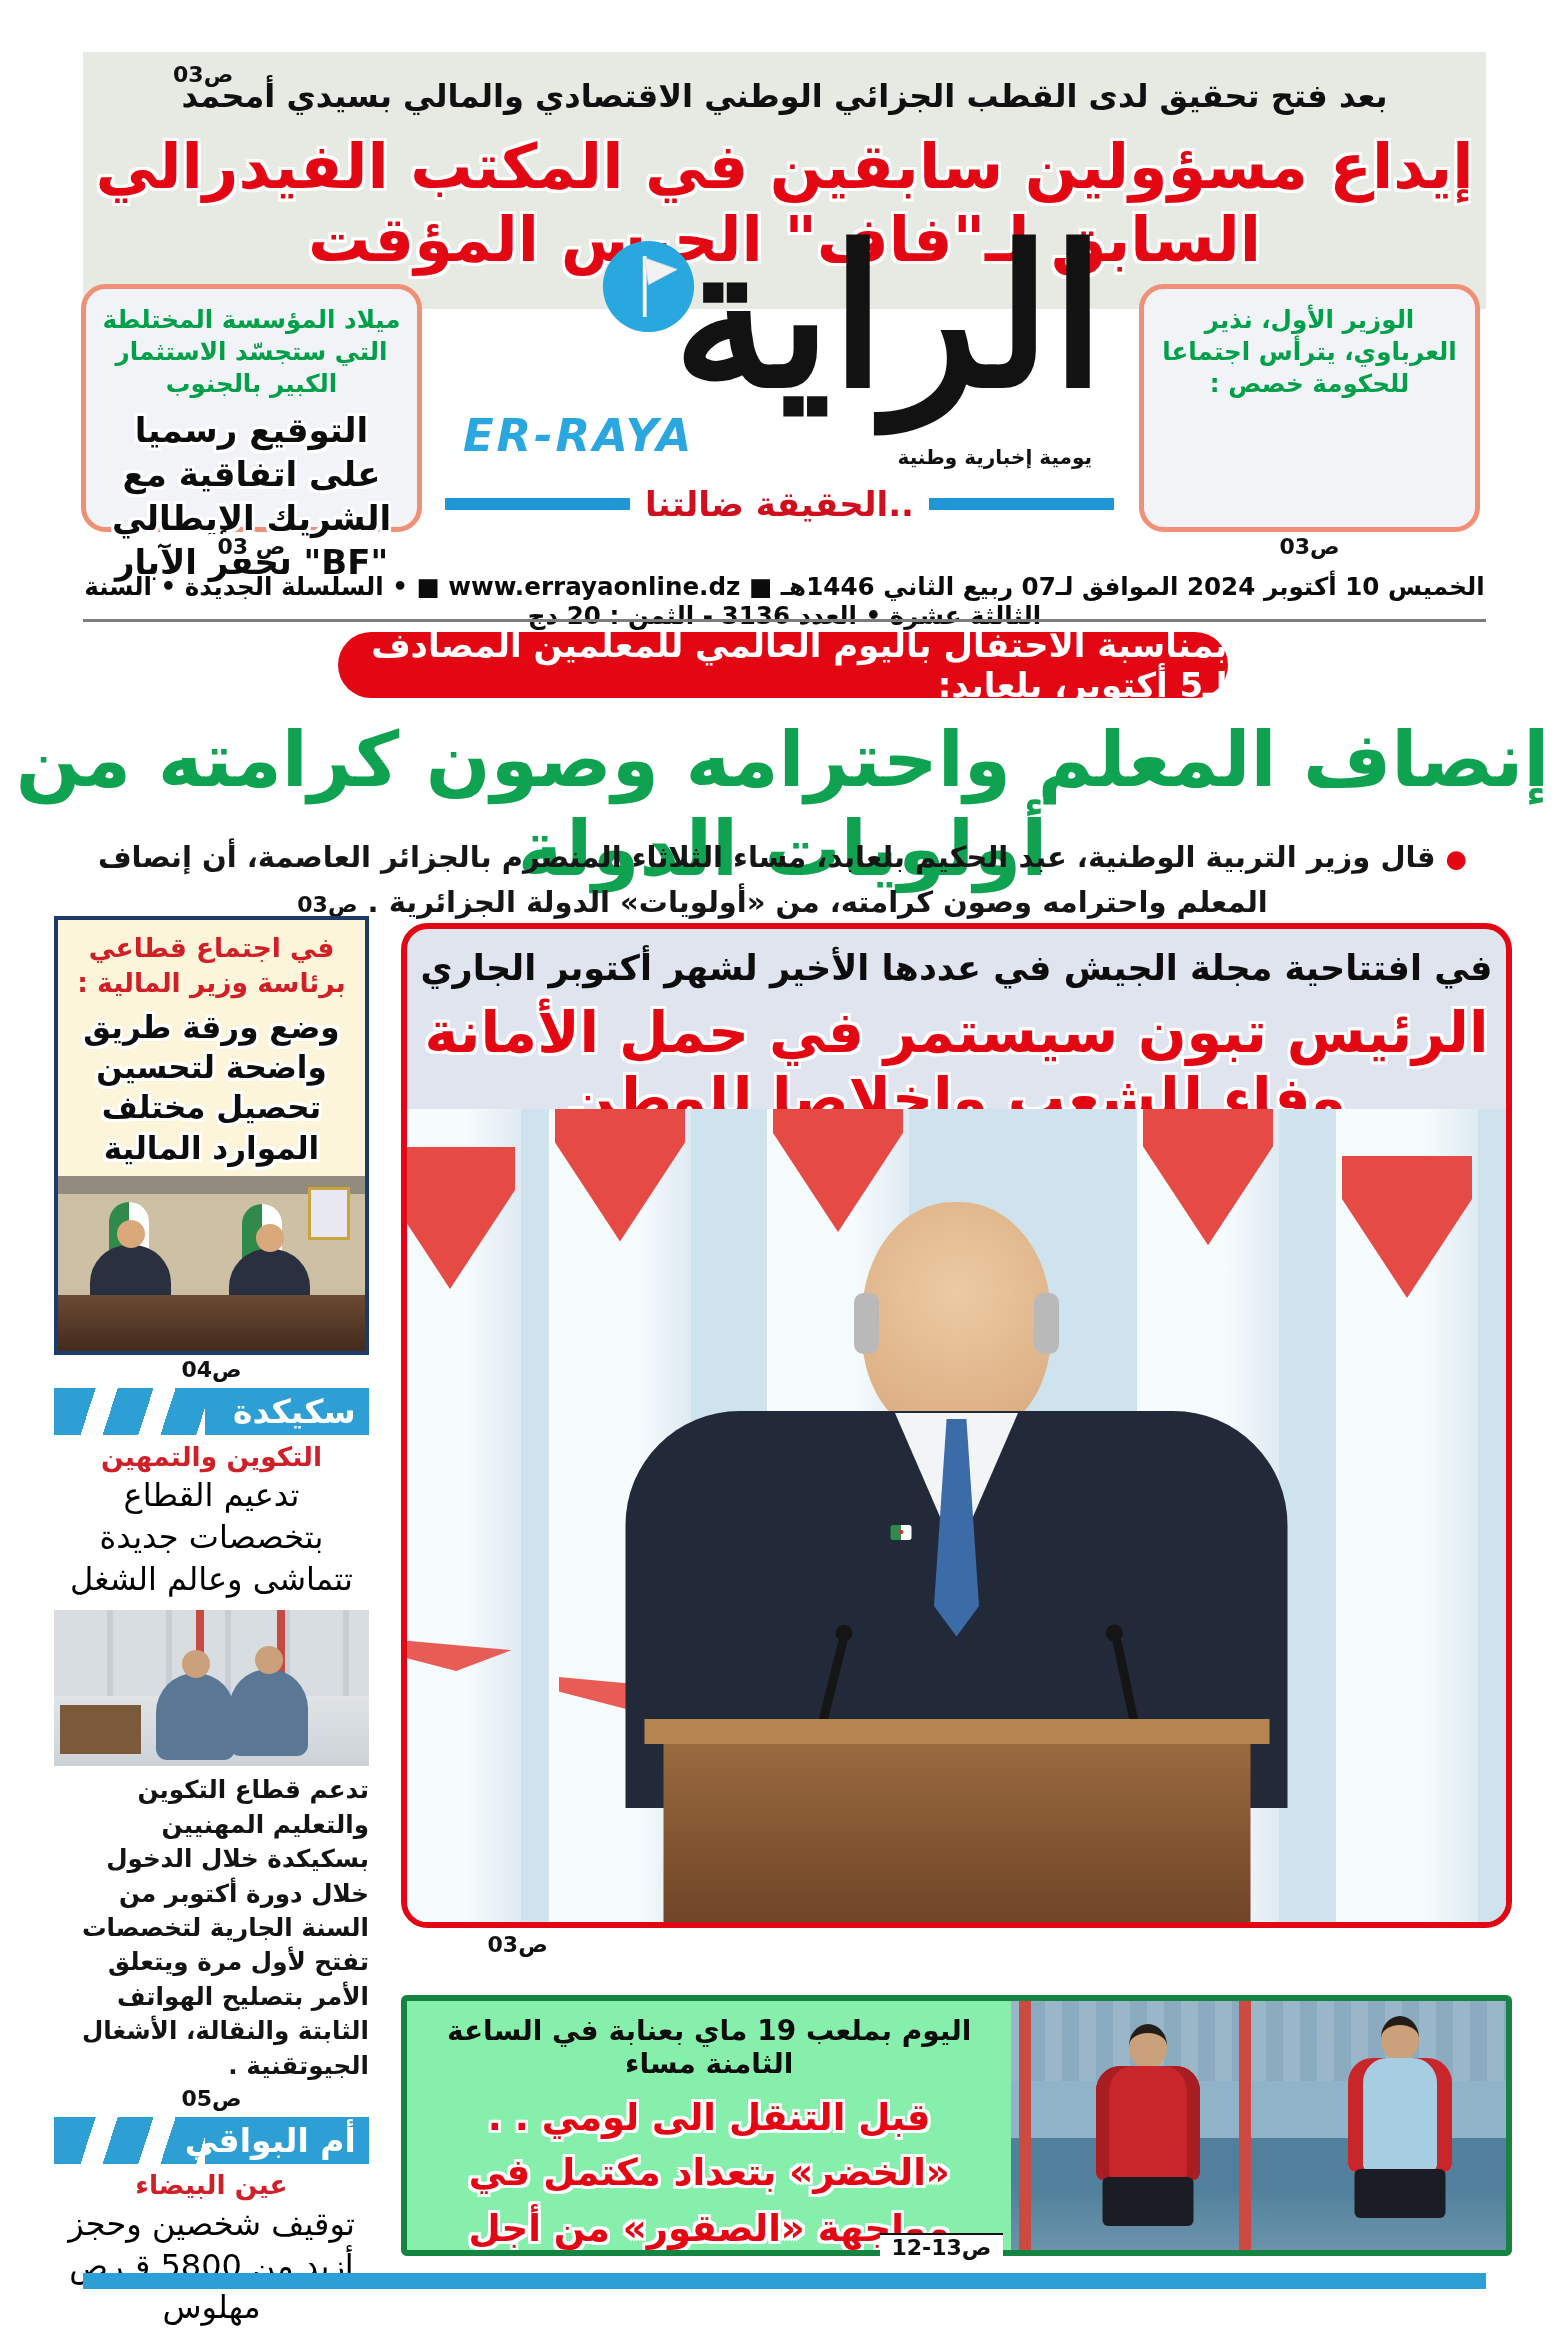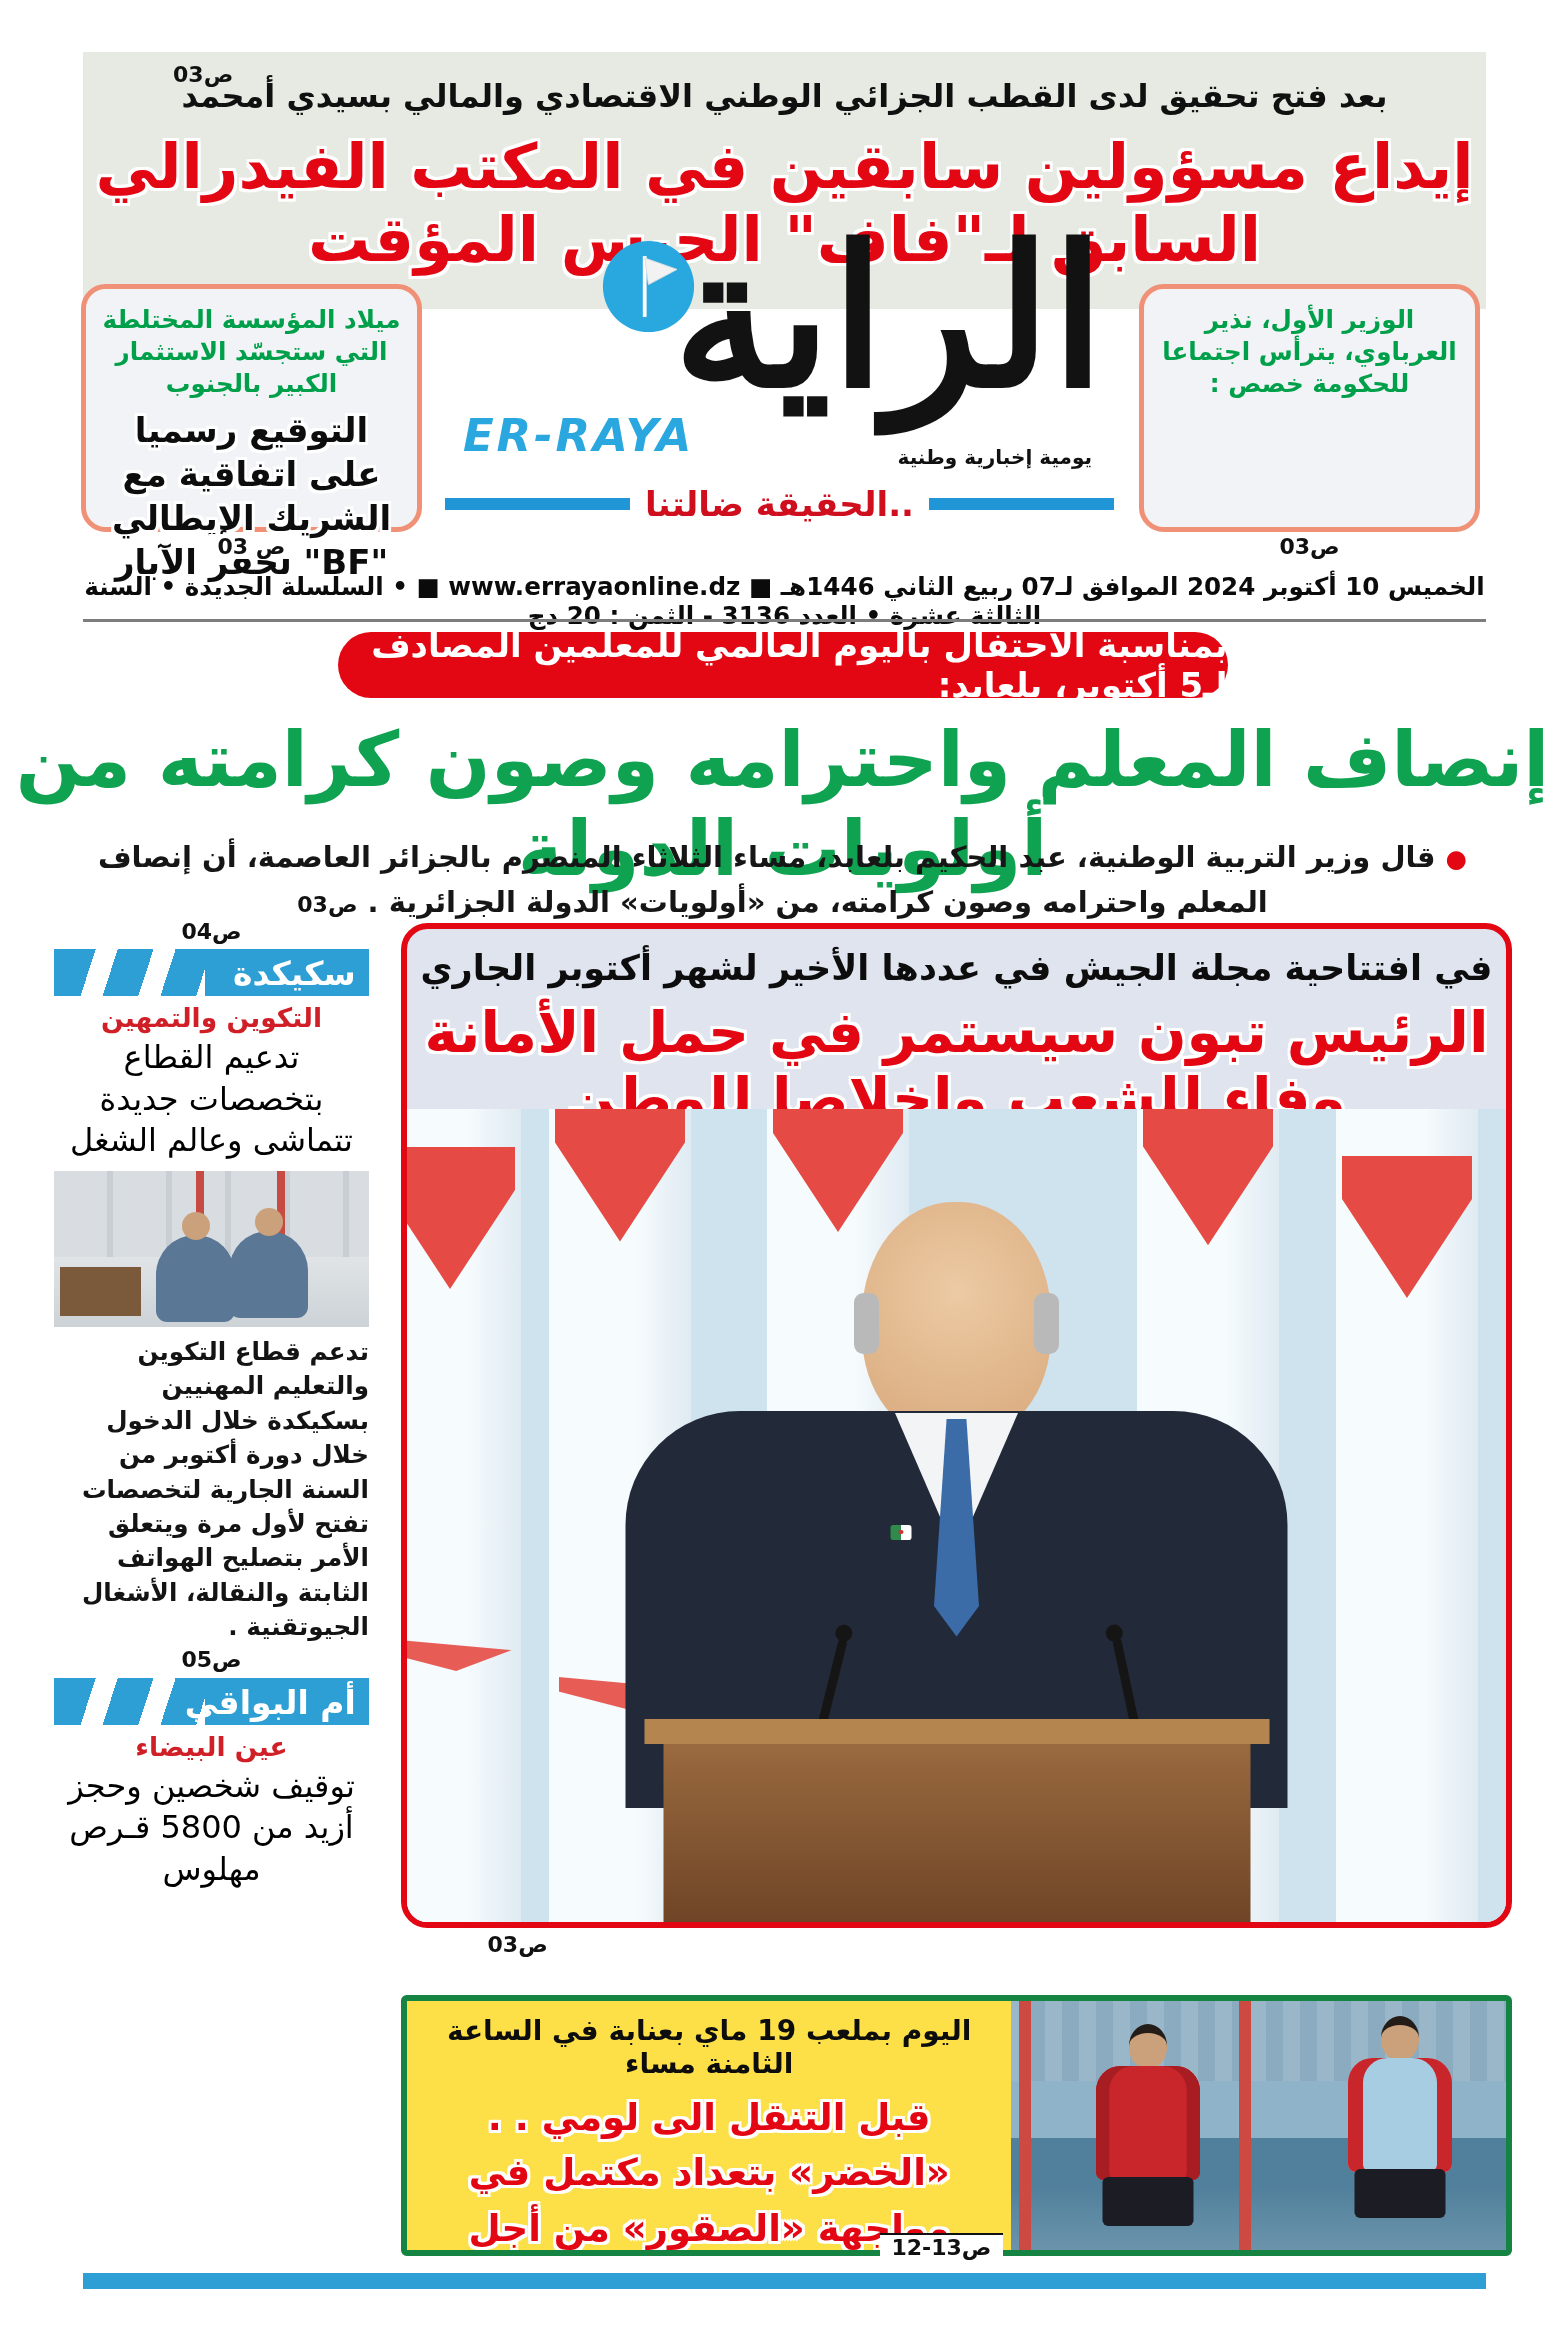--- a/index.html
+++ b/index.html
@@ -124,21 +124,21 @@
     background:linear-gradient(180deg,#9a6a3f,#6f4527); }
   .podium::before { content:""; position:absolute; left:-19px; right:-19px; top:-23px; height:24.6px; background:#b5854f; }
   .mic { position:absolute; bottom:170px; width:8.5px; height:114px; background:#151515; border-radius:3.8px; }
   .mic::after { content:""; position:absolute; top:-15px; left:-4.7px; width:17px; height:17px; border-radius:50%; background:#151515; }
   .mic.m1 { left:38%; transform:rotate(14deg); }
   .mic.m2 { right:34%; transform:rotate(-12deg); }
   .main-pgref { position:absolute; left:478px; top:1932px; background:#fff; padding:0 9.5px; }
 
   
   .sports-box { position:absolute; left:401px; right:53px; top:1995px; height:261px;
-    border:6.6px solid #158341; border-radius:5.7px; display:flex; overflow:hidden; background:#fde047; }
+    border:6.6px solid #158341; border-radius:5.7px; display:flex; overflow:hidden; background:#86efac; }
   .sports-text { flex:0 0 55%; padding:13.2px 11.4px 0; text-align:center; direction:rtl; }
   .sports-kicker { font-size:28px; font-weight:800; color:#0d0d0d; }
   .sports-headline { margin-top:9.5px; color:#e30613; font-weight:900; font-size:37px; line-height:1.5; }
   .photo.play { flex:1; background:linear-gradient(180deg,#8fb3c8 0 55%,#51809c 55% 75%,#6b94ab); }
   .play .crowd { position:absolute; left:0; right:0; top:0; height:32%;
     background:repeating-linear-gradient(90deg,#9fb9ca 0 17px,#89a8bc 17px 34px); opacity:.7; }
   .play .post { position:absolute; top:0; bottom:0; width:12.3px; background:#cc4a42; }
   .player { position:absolute; }
   .player .phead { position:absolute; left:50%; transform:translateX(-50%); top:0; width:38px; height:44px;
     border-radius:50% 50% 45% 45%; background:#caa17a; border-top:9.5px solid #241c16; }
@@ -200,20 +200,32 @@
   <div class="teach-banner">بمناسبة الاحتفال باليوم العالمي للمعلمين المصادف لـ5 أكتوبر، بلعابد:</div>
   <div class="teach-headline ow">إنصاف المعلم واحترامه وصون كرامته من أولويات الدولة</div>
   <div class="lead">
     <span class="bullet">●</span>
     <span>قال وزير التربية الوطنية، عبد الحكيم بلعابد، مساء الثلاثاء المنصرم بالجزائر العاصمة، أن إنصاف المعلم واحترامه وصون كرامته، من «أولويات» الدولة الجزائرية .</span>
     <span class="pgref">ص03</span>
   </div>
 
   <aside class="left-col">
 
+    <div class="fin-box">
+      <div class="fin-kicker">في اجتماع قطاعي برئاسة وزير المالية :</div>
+      <div class="fin-headline ow">وضع ورقة طريق واضحة لتحسين تحصيل مختلف الموارد المالية</div>
+      <div class="photo meet">
+        <span class="aflag" style="left:51px; top:26.5px;"></span>
+        <span class="aflag" style="right:83px; top:28px;"></span>
+        <span class="frame"></span>
+        <span class="suit" style="left:32px; bottom:49px;"></span>
+        <span class="suit" style="right:55px; bottom:45px;"></span>
+        <div class="mtable"></div>
+      </div>
+    </div>
     <div class="pgref-line pgref">ص04</div>
 
     <div class="sec-banner">
       <span class="stripes"></span>
       <span class="label">سكيكدة</span>
     </div>
 
     <div class="story-kicker">التكوين والتمهين</div>
     <div class="story-headline ow">تدعيم القطاع بتخصصات جديدة تتماشى وعالم الشغل</div>
     <div class="photo work">

